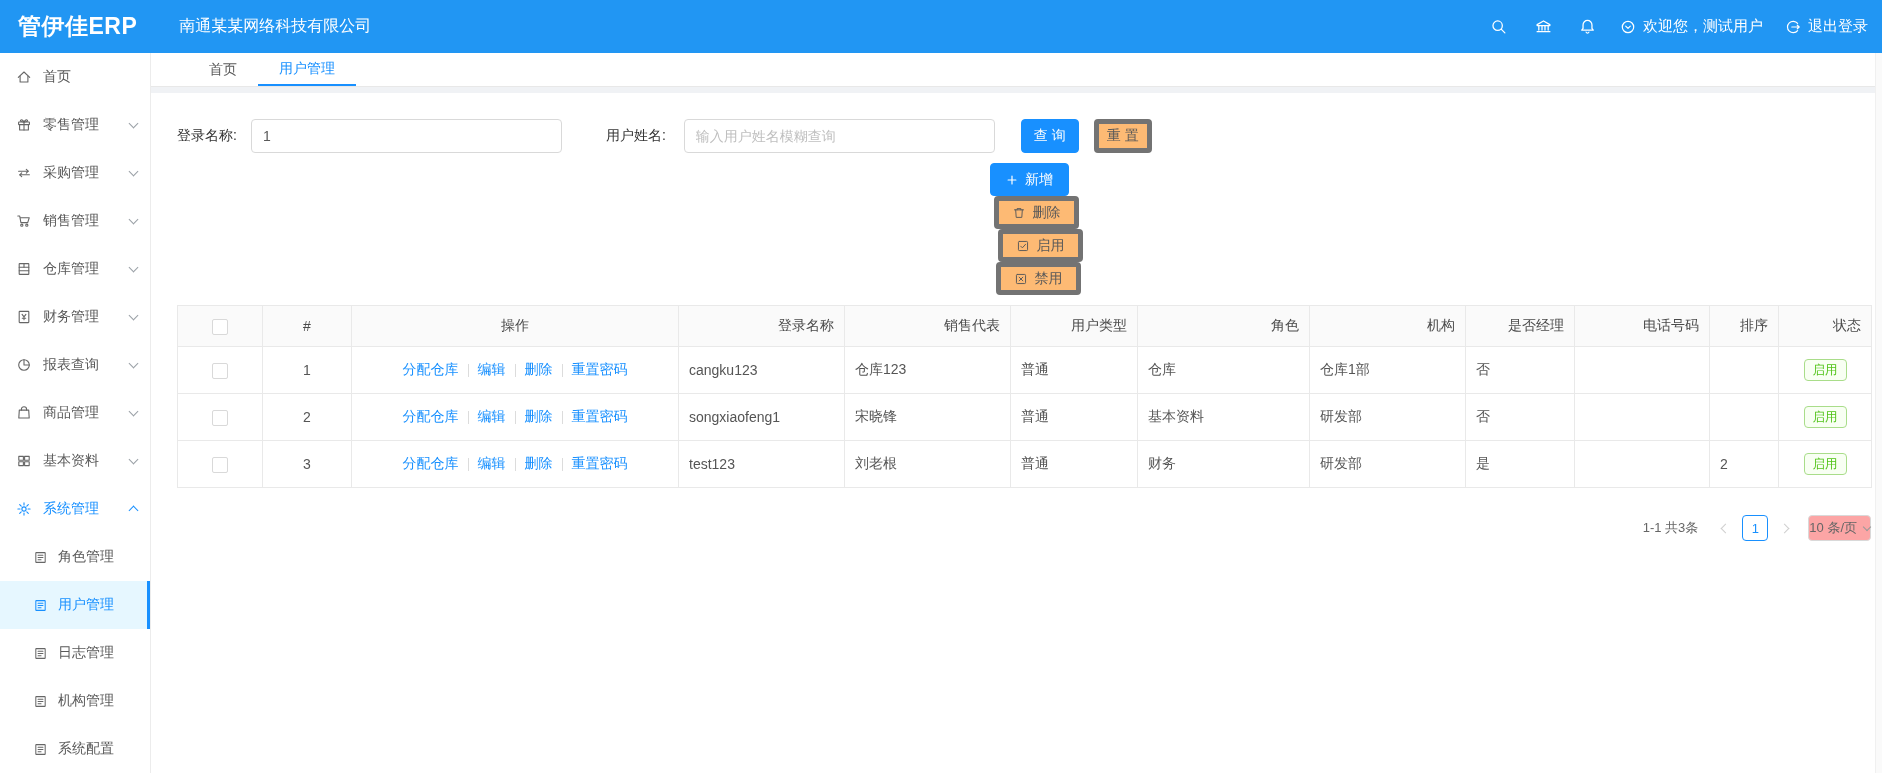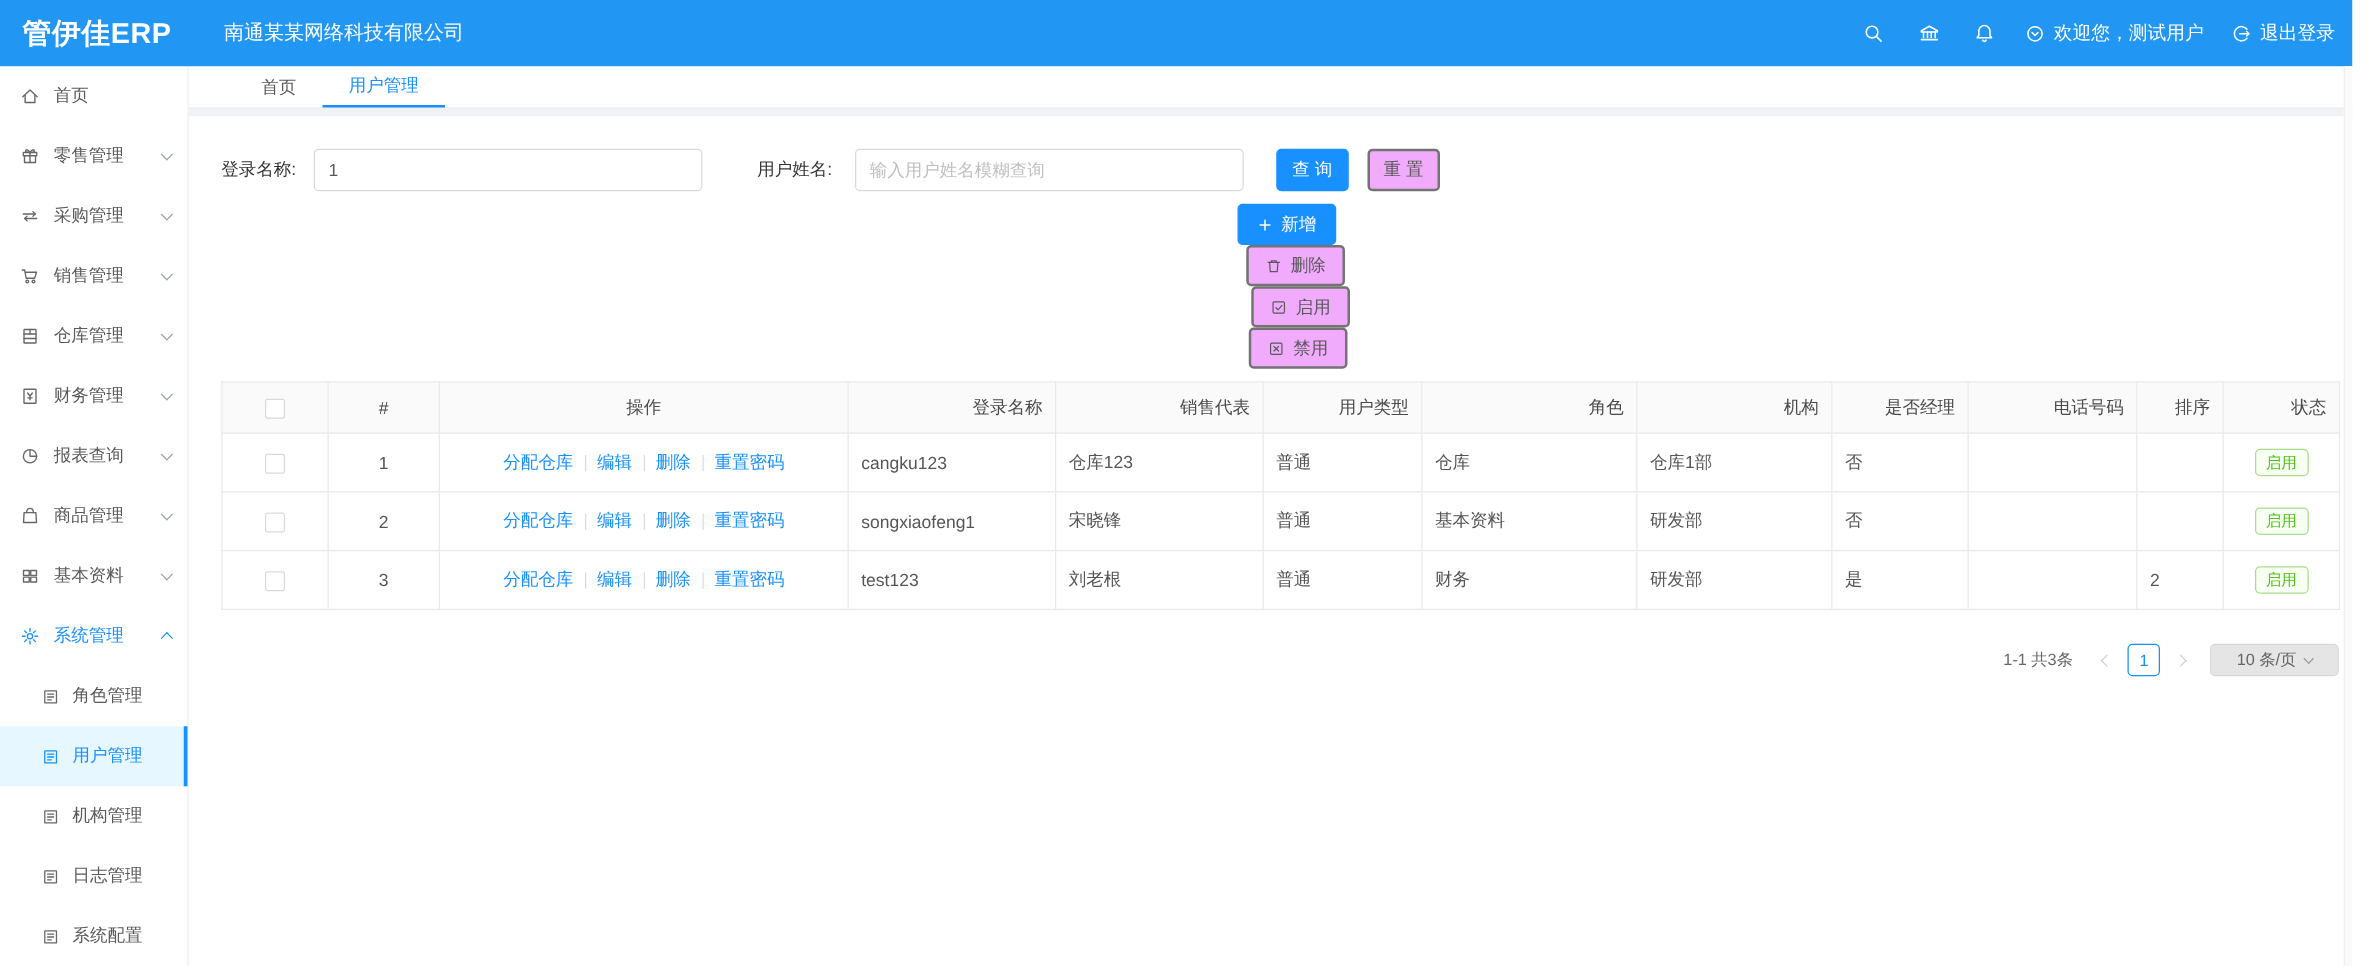--- a/index.html
+++ b/index.html
@@ -43,21 +43,21 @@
   .content { padding:26px 0 0 26px; }
 
   
   .search-row { display:flex; align-items:center; height:34px; font-size:14px; color:#333; }
   .f-label { flex:none; white-space:nowrap; }
   .inp { height:34px; border:1px solid #d9d9d9; border-radius:4px; width:311px; padding:0 11px; font-size:14px; color:#595959; outline:none; font-family:inherit; background:#fff; }
   .inp::placeholder { color:#bfbfbf; }
   .ml14 { margin-left:14px; } .ml28 { margin-left:44px; } .ml18 { margin-left:18px; }
   .btn { height:34px; border-radius:4px; font-size:14px; display:inline-flex; align-items:center; justify-content:center; cursor:pointer; font-family:inherit; white-space:nowrap; }
   .btn-primary { background:#1890ff; color:#fff; border:1px solid #1890ff; }
-  .btn-plain { background:#f0abfc; color:#595959; border:2px solid #737373; }
+  .btn-plain { background:#fdba74; color:#595959; border:5px solid #737373; }
   .btn-query { width:58px; margin-left:26px; }
   .btn-reset { width:58px; margin-left:15px; }
 
   
   .toolbar-row { display:flex; align-items:center; margin-top:10px;flex-direction:column; }
   .toolbar-row .btn { height:33px; }
   .btn svg { fill:none; stroke-linecap:round; stroke-linejoin:round; }
   .btn-add { padding:0 15px; }
   .btn-add svg { width:12px; height:12px; stroke:#fff; stroke-width:1.6; margin-right:7px; }
   .btn-tool { padding:0 13px; }
@@ -77,21 +77,21 @@
   .status-badge { display:inline-block; padding:2px 8px; border:1px solid #a9dd8a; color:#52c41a; background:#f8fff3; border-radius:4px; font-size:12.5px; line-height:16px; cursor:pointer; }
 
   
   .pagination { width:1694px; display:flex; align-items:center; justify-content:flex-end; margin-top:27px; font-size:13px; color:#666; }
   .pg-total { margin-right:14px; white-space:nowrap; }
   .pg-btn { width:24px; height:24px; display:flex; align-items:center; justify-content:center; cursor:pointer; }
   .pg-chev { width:7px; height:7px; border-left:1.5px solid #cfcfcf; border-bottom:1.5px solid #cfcfcf; }
   .pg-chev.left { transform:rotate(45deg); margin-left:3px; }
   .pg-chev.right { transform:rotate(-135deg); margin-right:3px; }
   .pg-current { min-width:26px; height:26px; border:1px solid #1890ff; border-radius:4px; color:#1890ff; display:flex; align-items:center; justify-content:center; margin:0 6px; background:#fff; cursor:pointer; }
-  .pg-size { margin-left:10px; height:26px; border:1px solid #d9d9d9; border-radius:4px; display:flex; align-items:center; padding:0 20px; background:#e5e5e5; cursor:pointer; color:#666; white-space:nowrap; }
+  .pg-size { margin-left:10px; height:26px; border:1px solid #d9d9d9; border-radius:4px; display:flex; align-items:center; padding:0 0; background:#fca5a5; cursor:pointer; color:#666; white-space:nowrap; }
   .chev-sm { width:6px; height:6px; border-right:1.2px solid #999; border-bottom:1.2px solid #999; transform:rotate(45deg); margin-left:7px; margin-top:-3px; }
 
   .scroll-strip { position:absolute; top:53px; right:0; width:7px; bottom:0; background:#fafafa; border-left:1px solid #f0f0f0; z-index:6; }
 </style>
 </head>
 <body>
 
 <div class="page">
 
   <header class="topbar">
@@ -235,28 +235,28 @@
           <rect x="3" y="2.8" width="10" height="10.4" rx=".5"></rect>
           <path d="M5.4 5.7h5.2M5.4 8.1h5.2M5.4 10.5h3.2"></path>
         </svg>
       <span class="lbl">用户管理</span>
     </div>
     <div class="sub-item">
       <svg viewBox="0 0 16 16">
           <rect x="3" y="2.8" width="10" height="10.4" rx=".5"></rect>
           <path d="M5.4 5.7h5.2M5.4 8.1h5.2M5.4 10.5h3.2"></path>
         </svg>
-      <span class="lbl">机构管理</span>
+      <span class="lbl">日志管理</span>
     </div>
     <div class="sub-item">
       <svg viewBox="0 0 16 16">
           <rect x="3" y="2.8" width="10" height="10.4" rx=".5"></rect>
           <path d="M5.4 5.7h5.2M5.4 8.1h5.2M5.4 10.5h3.2"></path>
         </svg>
-      <span class="lbl">日志管理</span>
+      <span class="lbl">机构管理</span>
     </div>
     <div class="sub-item">
       <svg viewBox="0 0 16 16">
           <rect x="3" y="2.8" width="10" height="10.4" rx=".5"></rect>
           <path d="M5.4 5.7h5.2M5.4 8.1h5.2M5.4 10.5h3.2"></path>
         </svg>
       <span class="lbl">系统配置</span>
     </div>
   </aside>
 

